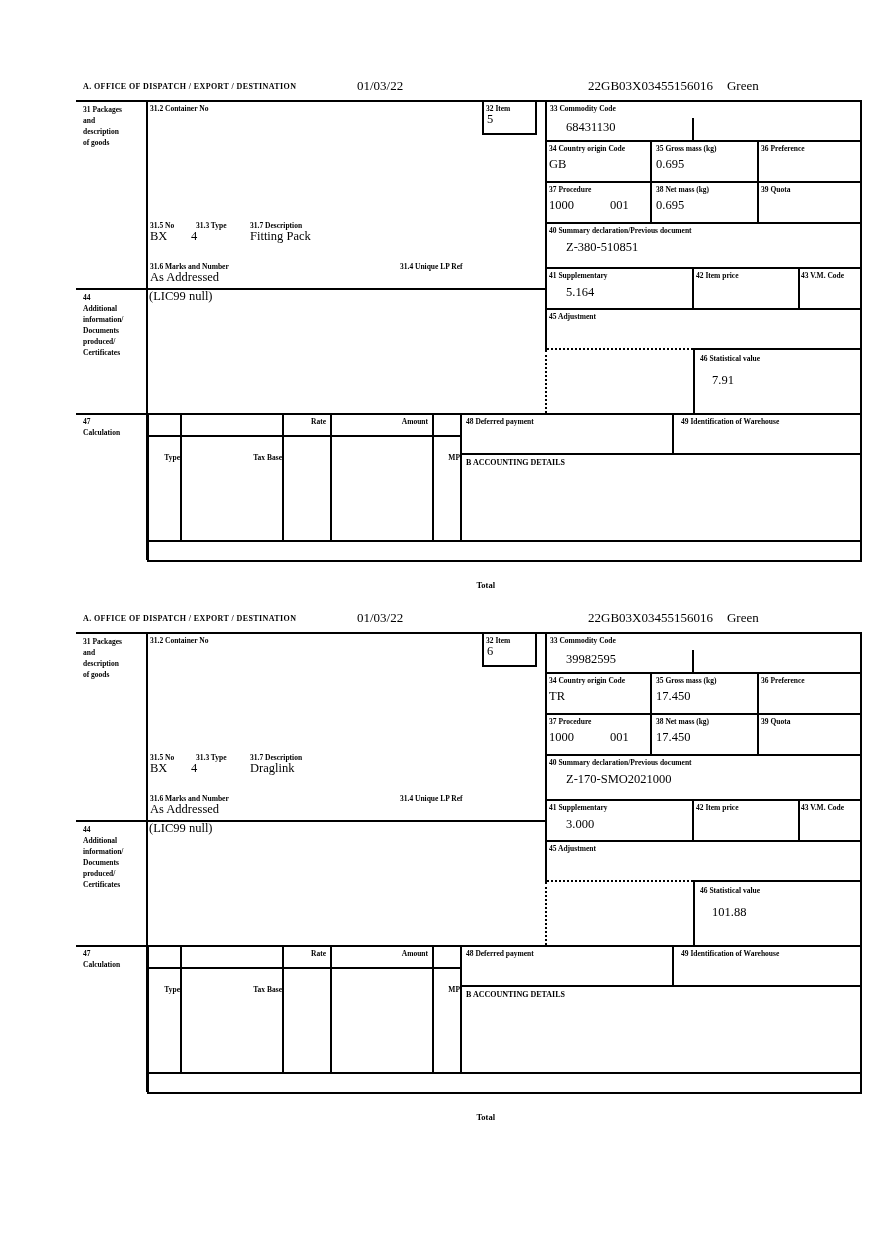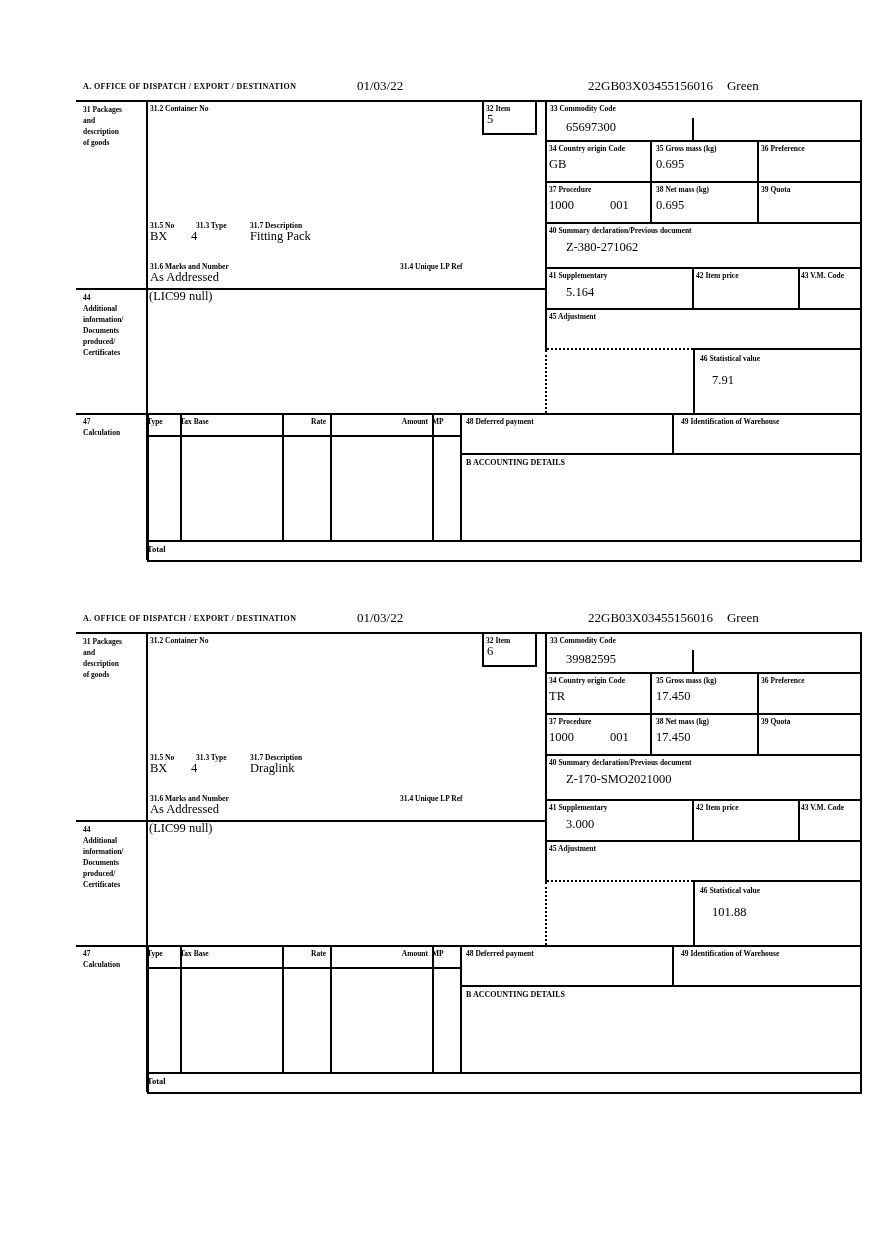--- a/index.html
+++ b/index.html
@@ -15,21 +15,21 @@
   .val{font:12.5px "Liberation Serif",serif;}
   .hdr{font:bold 8px "Liberation Serif",serif;letter-spacing:.4px;}
   .big{font:13px "Liberation Serif",serif;}
   .b8{font:bold 8px "Liberation Serif",serif;}
   .b85{font:bold 8.5px "Liberation Serif",serif;}
   .multiline div{line-height:11px;}
   .ln{position:absolute;background:#000;}
   .dotv{position:absolute;width:0;border-left:2px dotted #000;}
   .doth{position:absolute;height:0;border-top:2px dotted #000;}
   .itembox{position:absolute;border:2px solid #000;border-top:none;background:transparent;}
-  .ctr{text-align:left;}
+  .ctr{text-align:right;margin-top:36px;}
   .rgt{text-align:right;}
 </style>
 </head>
 <body>
 
   <div class="form form-0">
 
     <div class="t hdr" style="left:83px;top:4px;">A.  OFFICE OF DISPATCH / EXPORT / DESTINATION</div>
     <div class="t big" style="left:357px;top:0px;">01/03/22</div>
     <div class="t big" style="left:588px;top:0px;"><span>22GB03X03455156016</span><span style="margin-left:14px;">Green</span></div>
@@ -95,37 +95,37 @@
     <div class="t val" style="left:250px;top:151px;">Fitting Pack</div>
     <div class="t lbl" style="left:150px;top:184px;">31.6 Marks and Number</div>
     <div class="t lbl" style="left:400px;top:184px;">31.4 Unique LP Ref</div>
     <div class="t val" style="left:150px;top:192px;">As Addressed</div>
     <div class="t val" style="left:149px;top:211px;">(LIC99 null)</div>
 
     <div class="t lbl" style="left:486px;top:26px;">32 Item</div>
     <div class="t val" style="left:487px;top:34px;">5</div>
 
     <div class="t lbl" style="left:550px;top:26px;">33 Commodity Code</div>
-    <div class="t val" style="left:566px;top:42px;">65697300</div>
+    <div class="t val" style="left:566px;top:42px;">68431130</div>
 
     <div class="t lbl" style="left:549px;top:66px;">34 Country origin Code</div>
     <div class="t val" style="left:549px;top:79px;">GB</div>
     <div class="t lbl" style="left:656px;top:66px;">35 Gross mass (kg)</div>
     <div class="t val" style="left:656px;top:79px;">0.695</div>
     <div class="t lbl" style="left:761px;top:66px;">36 Preference</div>
 
     <div class="t lbl" style="left:549px;top:107px;">37 Procedure</div>
     <div class="t val" style="left:549px;top:120px;">1000</div>
     <div class="t val" style="left:610px;top:120px;">001</div>
     <div class="t lbl" style="left:656px;top:107px;">38 Net mass (kg)</div>
     <div class="t val" style="left:656px;top:120px;">0.695</div>
     <div class="t lbl" style="left:761px;top:107px;">39 Quota</div>
 
     <div class="t lbl" style="left:549px;top:148px;">40 Summary declaration/Previous document</div>
-    <div class="t val" style="left:566px;top:162px;">Z-380-271062</div>
+    <div class="t val" style="left:566px;top:162px;">Z-380-510851</div>
 
     <div class="t lbl" style="left:549px;top:193px;">41 Supplementary</div>
     <div class="t val" style="left:566px;top:207px;">5.164</div>
     <div class="t lbl" style="left:696px;top:193px;">42 Item price</div>
     <div class="t lbl" style="left:801px;top:193px;">43 V.M. Code</div>
 
     <div class="t lbl" style="left:549px;top:234px;">45 Adjustment</div>
 
     <div class="t lbl" style="left:700px;top:276px;">46 Statistical value</div>
     <div class="t val" style="left:712px;top:295px;">7.91</div>

